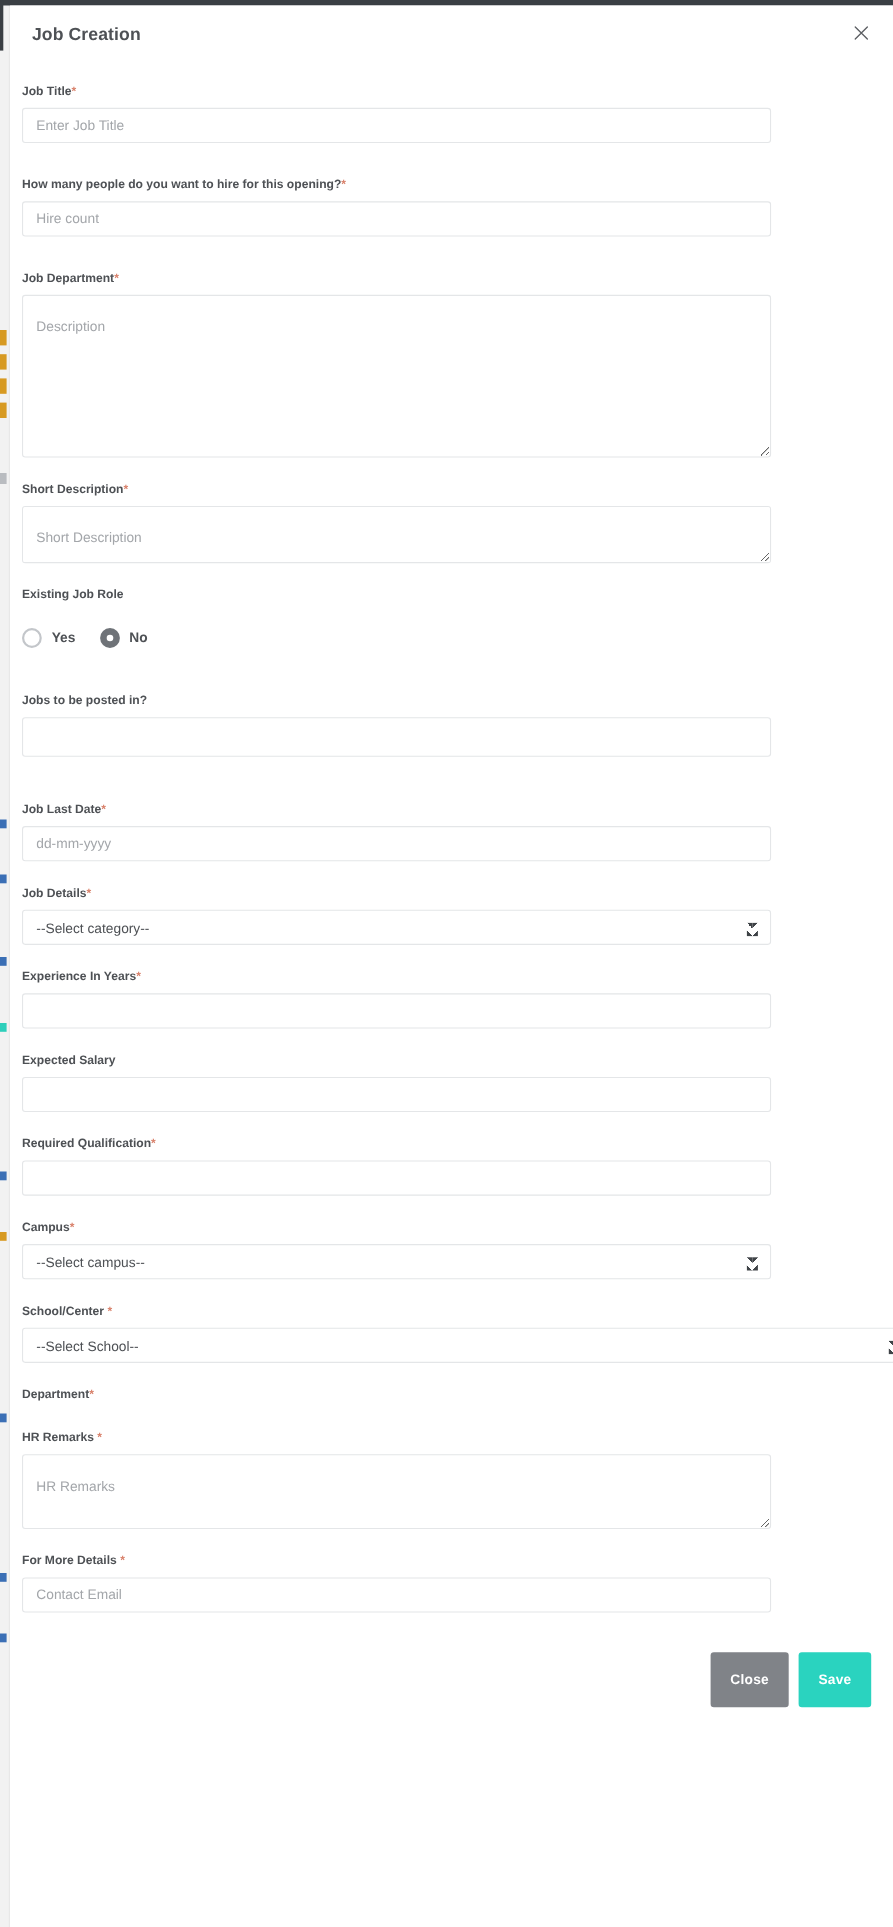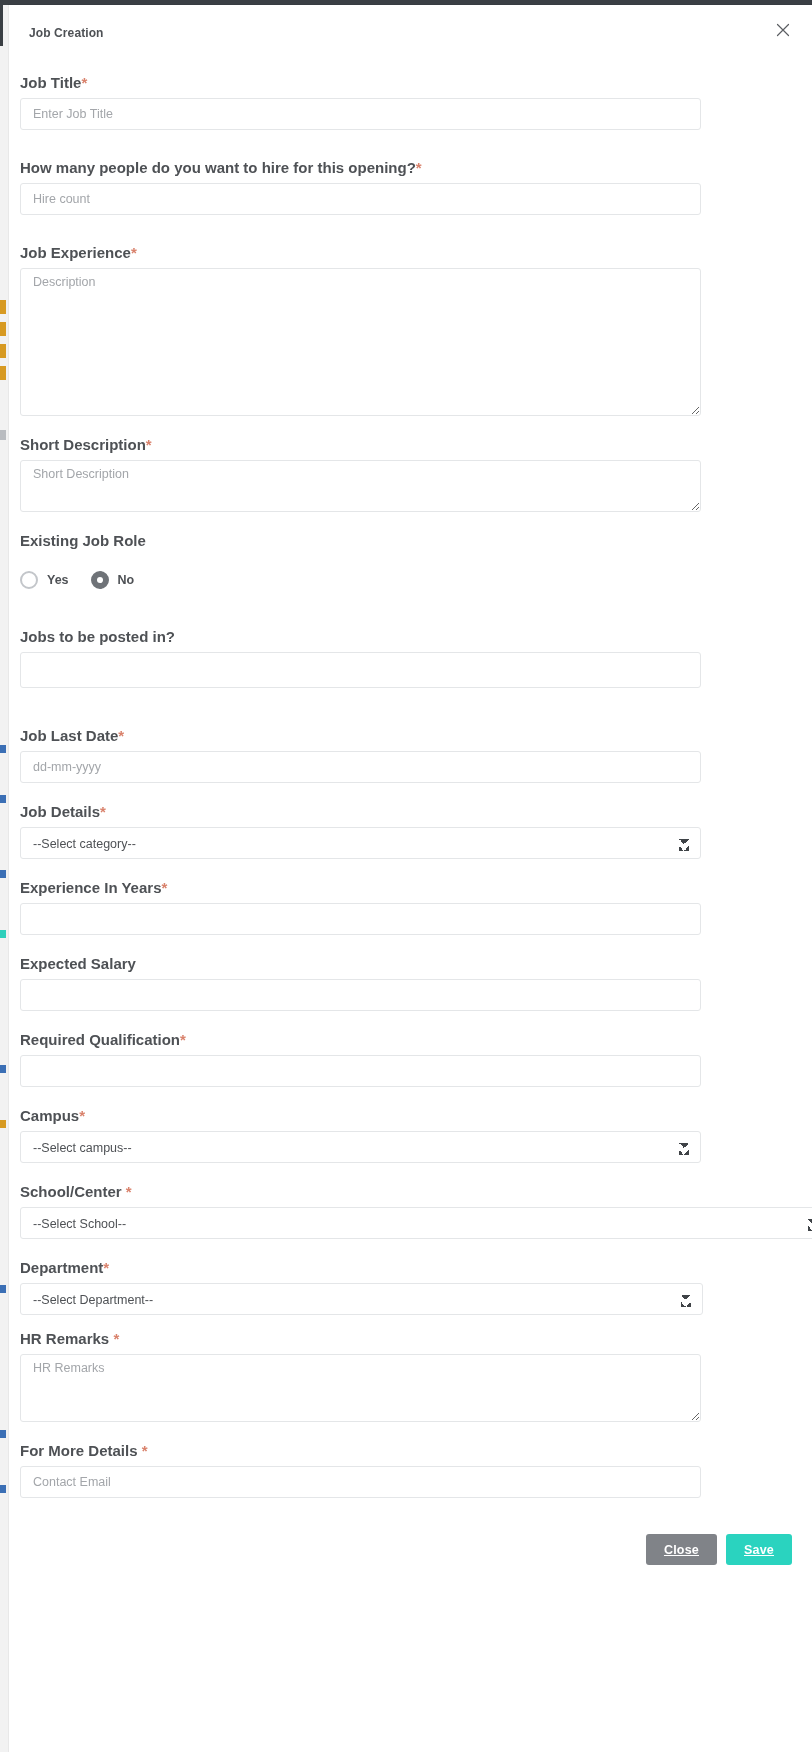--- a/index.html
+++ b/index.html
@@ -65,21 +65,21 @@
     box-shadow: 0 0 0 1px rgba(0,0,0,0.04);
     box-sizing: border-box;
   }
   #modal-header {
     position: relative;
     padding: 18px 20px 0 20px;
     height: 44px;
     box-sizing: border-box;
   }
   #modal-title {
-    font-size: 12px;
+    font-size: 16px;
     font-weight: bold;
     color: #4e5155;
     letter-spacing: 0.1px;
   }
   #close-icon {
     position: absolute;
     top: 14px;
     right: 18px;
     width: 22px;
     height: 22px;
@@ -93,21 +93,21 @@
 
   #modal-body {
     padding: 26px 11px 0 11px;
   }
 
   .field {
     margin-bottom: 0;
   }
   .field-label {
     display: block;
-    font-size: 15px;
+    font-size: 11px;
     font-weight: bold;
     color: #4e5155;
     margin: 0 0 7px 0;
     line-height: 16px;
   }
   .req {
     color: #d9826c;
     font-weight: bold;
   }
 
@@ -122,21 +122,21 @@
     font-size: 12.5px;
     color: #4e5155;
     padding: 0 12px;
     outline: none;
   }
   input.control {
     height: 32px;
     line-height: 32px;
   }
   textarea.control {
-    padding: 5px 12px;
+    padding: 20px 12px;
     line-height: 16px;
     resize: vertical;
   }
   .control::placeholder { color: #a3a6aa; }
 
   select.control {
     height: 32px;
     line-height: 32px;
     -webkit-appearance: none;
     appearance: none;
@@ -212,25 +212,24 @@
     align-items: center;
     padding: 36px 20px 28px 11px;
   }
   .btn {
     border: none;
     border-radius: 3px;
     font-family: "Liberation Sans", sans-serif;
     font-size: 12.5px;
     font-weight: bold;
     color: #ffffff;
-    height: 31px;
+    height: 50px;
     padding: 0 18px;
     cursor: pointer;
     letter-spacing: 0.2px;
-    text-decoration: underline;
   }
   #close-button { background: #808388; margin-right: 9px; min-width: 63px; }
   #save-button  { background: #2ad3bf; min-width: 61px; }
 </style>
 </head>
 <body>
 
 <div id="app-backdrop"></div>
 
 <div id="left-rail"></div>
@@ -273,21 +272,21 @@
     <div class="gap-lg"></div>
 
     <div class="field">
       <label class="field-label"><span>How many people do you want to hire for this opening?</span><span class="req">*</span></label>
       <input class="control" type="text" placeholder="Hire count" style="">
     </div>
 
     <div class="gap-lg"></div>
 
     <div class="field">
-      <label class="field-label"><span>Job Experience</span><span class="req">*</span></label>
+      <label class="field-label"><span>Job Department</span><span class="req">*</span></label>
       <textarea class="control" style="height: 148px;" placeholder="Description"></textarea>
     </div>
 
     <div class="gap-md"></div>
 
     <div class="field">
       <label class="field-label"><span>Short Description</span><span class="req">*</span></label>
       <textarea class="control" style="height: 52px;" placeholder="Short Description"></textarea>
     </div>
 
@@ -366,23 +365,20 @@
       <label class="field-label"><span>School/Center </span><span class="req">*</span></label>
       <select class="control" style="width:810px;">
         <option>--Select School--</option>
       </select>
     </div>
 
     <div class="gap-md"></div>
 
     <div class="field">
       <label class="field-label"><span>Department</span><span class="req">*</span></label>
-      <select class="control" style="width:683px;">
-        <option>--Select Department--</option>
-      </select>
     </div>
 
     <div class="gap-sm"></div>
 
     <div class="field">
       <label class="field-label"><span>HR Remarks </span><span class="req">*</span></label>
       <textarea class="control" style="height: 68px;" placeholder="HR Remarks"></textarea>
     </div>
 
     <div class="gap-md"></div>

